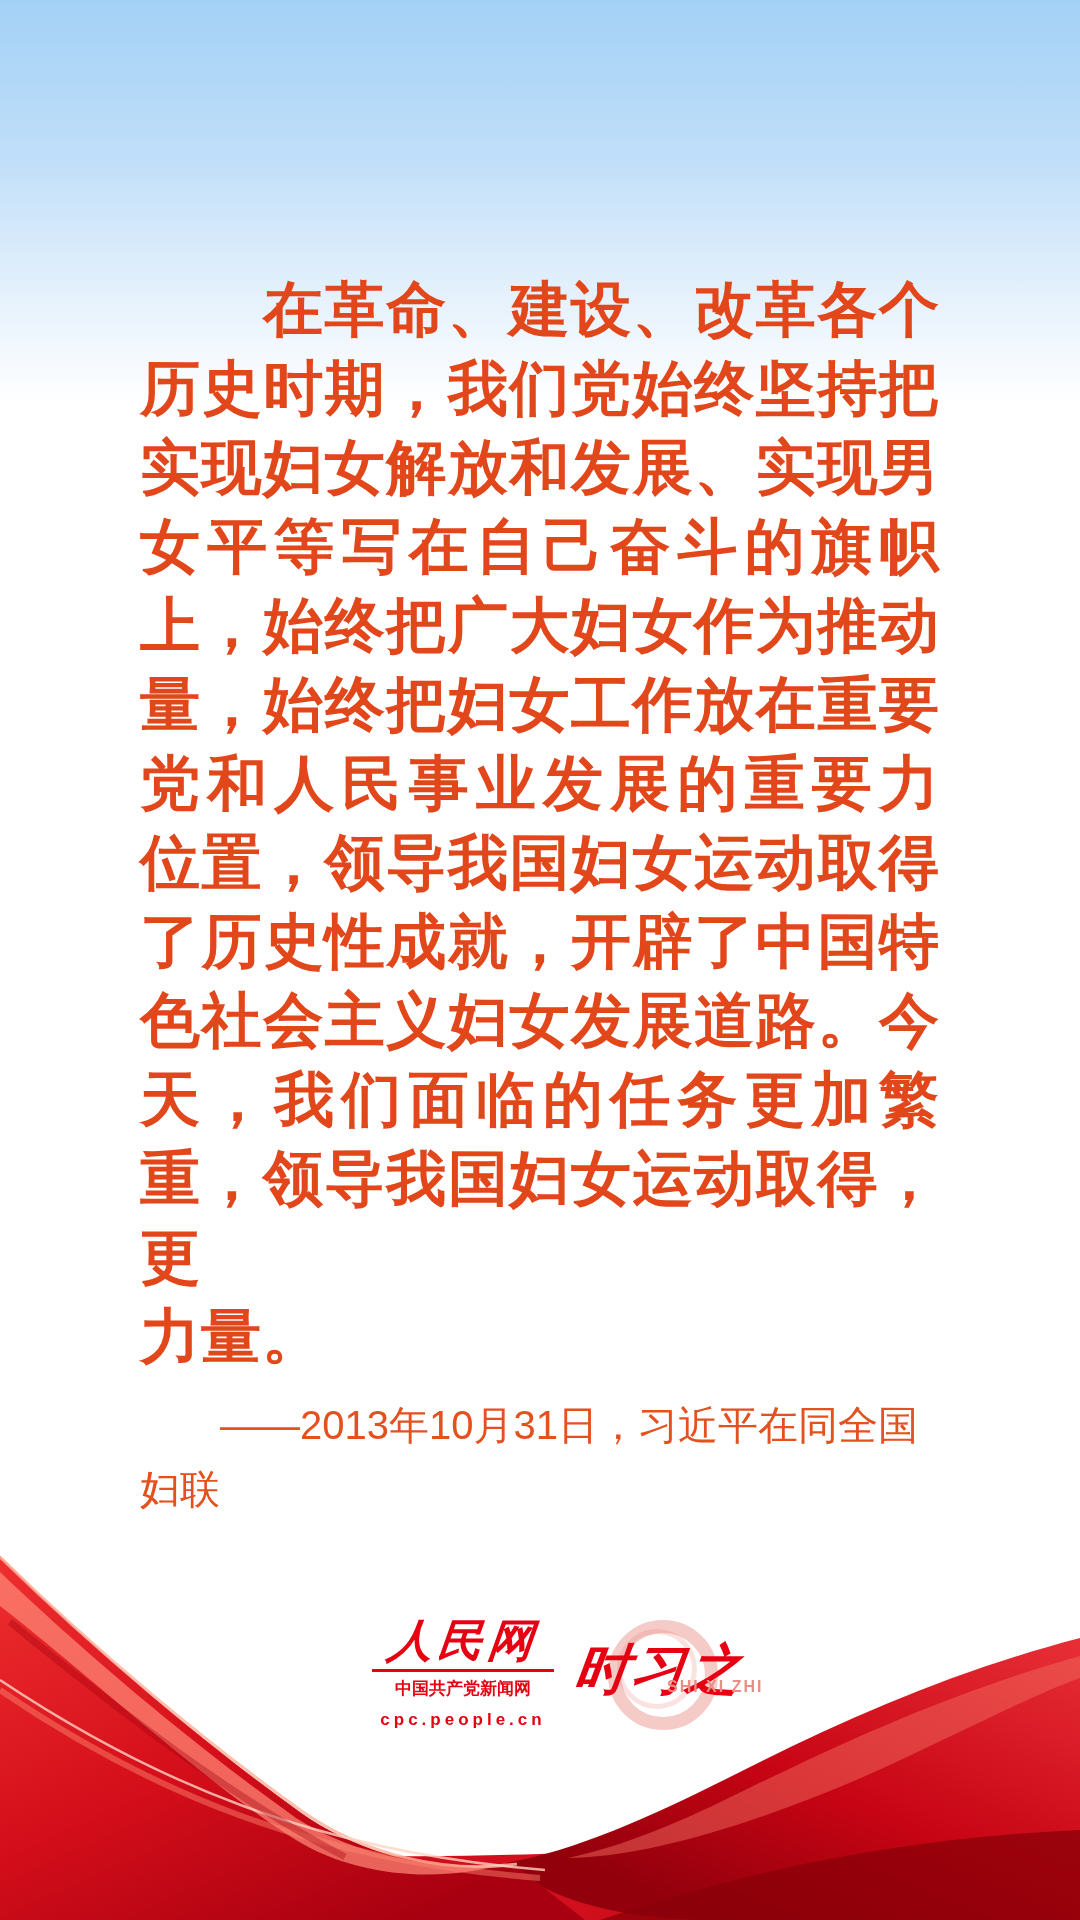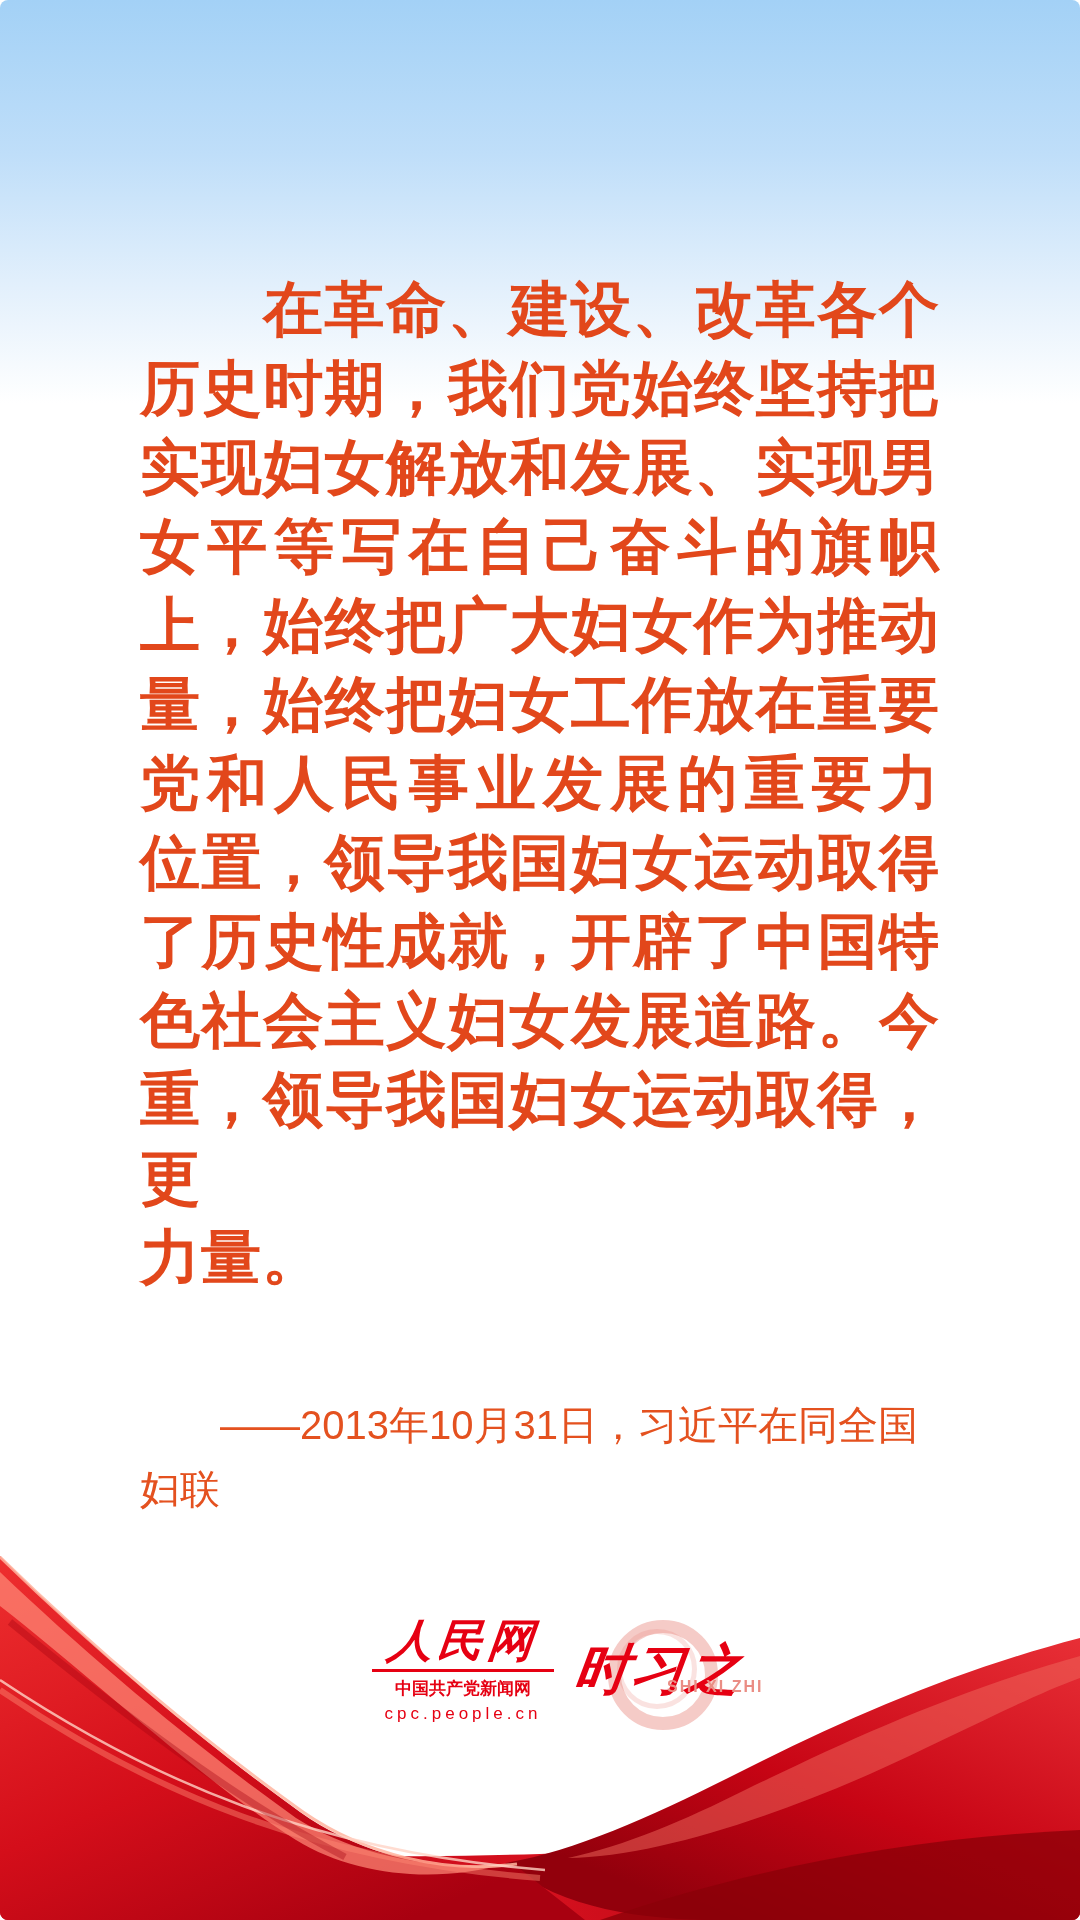--- a/index.html
+++ b/index.html
@@ -1,41 +1,40 @@
 <!DOCTYPE html>
 <html><head>
 <meta charset="utf-8">
 <style>
   html,body{margin:0;padding:0;}
   .poster{
     position:relative;width:1080px;height:1920px;overflow:hidden;
     background:linear-gradient(180deg,#a3d1f6 0%,#bfdef9 8%,#e3f0fc 15%,#ffffff 21%,#ffffff 100%);
     font-family:"Liberation Sans",sans-serif;
-    border-radius:8px;
   }
   
   .quote{
     position:absolute;left:140px;top:270px;width:800px;
     font-size:60px;line-height:79px;font-weight:bold;color:#e2471b;
   }
   .quote-line{text-align:justify;text-align-last:justify;letter-spacing:1px;}
   .quote-line.first{text-indent:123px;}
   .quote-line.last{text-align-last:left;}
   
   .attribution{
     position:absolute;left:140px;top:1393px;width:812px;
     font-size:40px;line-height:64px;color:#e4511f;font-weight:400;
   }
   .attr-line.first{text-indent:80px;}
   
   .people-logo{position:absolute;left:370px;top:1616px;width:186px;text-align:center;color:#e60012;}
   .people-script{display:block;font-size:45px;line-height:50px;font-weight:bold;font-style:italic;letter-spacing:5px;transform:skewX(-6deg);}
   .people-underline{height:3px;background:#e60012;margin:3px 2px 4px 2px;}
   .people-sitename{display:block;font-size:17px;line-height:26px;font-weight:bold;white-space:nowrap;}
-  .people-url{display:block;font-size:17px;line-height:19px;font-weight:normal;letter-spacing:4px;margin-top:2px;}
+  .people-url{display:block;font-size:17px;line-height:19px;font-weight:bold;letter-spacing:4px;margin-top:8px;}
   
   .sxz-logo{position:absolute;left:563px;top:1612px;width:180px;height:125px;}
   .sxz-ring{position:absolute;left:45px;top:8px;width:84px;height:84px;border-radius:50%;
     border:13px solid rgba(231,125,115,0.40);}
   .sxz-ring2{position:absolute;left:54px;top:17px;width:70px;height:70px;border-radius:50%;
     border:5px solid rgba(231,125,115,0.22);}
   .sxz-title{position:absolute;left:12px;top:22px;font-size:54px;font-weight:bold;font-style:italic;
     color:#e60012;transform:skewX(-7deg);letter-spacing:2px;white-space:nowrap;}
   .sxz-sub{position:absolute;left:104px;top:66px;font-size:16px;font-weight:bold;letter-spacing:2px;color:#ea8d84;white-space:nowrap;}
   
@@ -50,20 +49,21 @@
     <div class="quote-line first">在革命、建设、改革各个</div>
     <div class="quote-line">历史时期，我们党始终坚持把</div>
     <div class="quote-line">实现妇女解放和发展、实现男</div>
     <div class="quote-line">女平等写在自己奋斗的旗帜</div>
     <div class="quote-line">上，始终把广大妇女作为推动</div>
     <div class="quote-line">量，始终把妇女工作放在重要</div>
     <div class="quote-line">党和人民事业发展的重要力</div>
     <div class="quote-line">位置，领导我国妇女运动取得</div>
     <div class="quote-line">了历史性成就，开辟了中国特</div>
     <div class="quote-line">色社会主义妇女发展道路。今</div>
+    <div class="quote-line">天，我们面临的任务更加繁</div>
     <div class="quote-line">重，领导我国妇女运动取得，更</div>
     <div class="quote-line last">力量。</div>
   </div>
 
   <div class="attribution">
     <div class="attr-line first">——2013年10月31日，习近平在同全国妇联</div>
   </div>
 
   <div class="people-logo">
     <span class="people-script">人民网</span>

